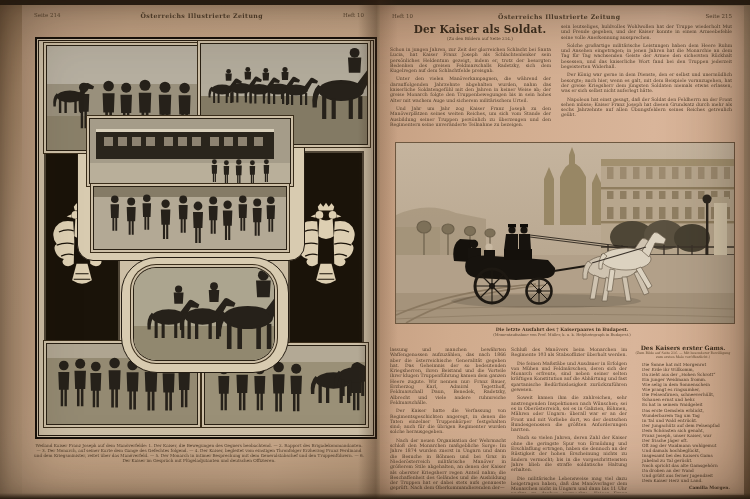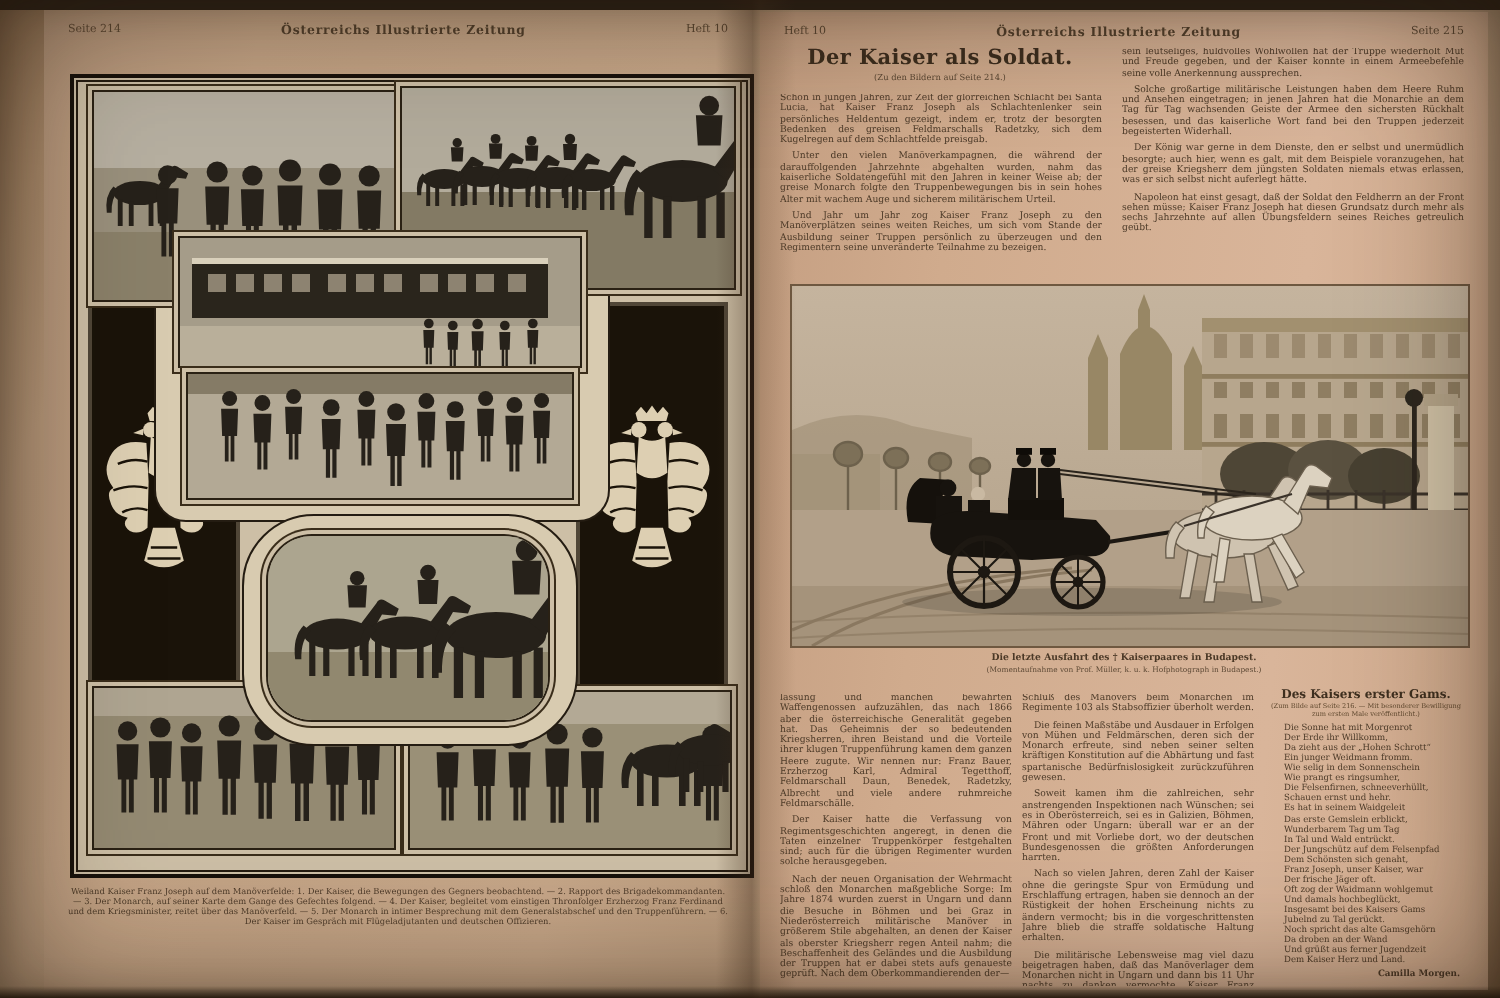--- a/index.html
+++ b/index.html
@@ -31,21 +31,21 @@
   .mphoto svg{display:block;width:100%;height:100%;}
   .eagle-panel{position:absolute;width:76px;height:196px;background:#1a1309;z-index:1;
     box-shadow:inset 0 0 0 2px rgba(221,206,176,.28);display:flex;align-items:center;justify-content:center;}
   .white-panel{position:absolute;background:#d8cbb0;border:1px solid #241c12;border-radius:16px;z-index:2;}
   #medallion{position:absolute;left:82px;top:216px;width:166px;height:114px;background:#d8cbb0;
     border:1px solid #241c12;border-radius:36px;z-index:4;}
   #medallion .mphoto{left:12px;top:10px;width:140px;height:92px;border-radius:22px;overflow:hidden;}
   #left-caption{position:absolute;left:12px;top:434px;width:330px;font-size:4.2px;line-height:5px;
     text-align:center;color:#4e3c2a;}
   
-  #article-title{position:absolute;left:10px;top:17px;width:160px;text-align:center;}
+  #article-title{position:absolute;left:20px;top:17px;width:160px;text-align:center;}
   #article-title .t{font-size:10.5px;font-weight:bold;color:#3c2d1e;letter-spacing:.2px;}
   #article-title .s{font-size:4.2px;color:#5a4733;margin-top:1px;}
   .col{position:absolute;font-size:4.6px;line-height:5.3px;text-align:justify;color:#4c3a28;overflow:hidden;}
   .col p{margin:0 0 3px 0;text-indent:6px;}
   .col p:first-child{text-indent:0;}
   #col-a{left:10px;top:41px;width:161px;height:95px;}
   #col-b{left:181px;top:18px;width:171px;height:118px;}
   #col-c{left:10px;top:341px;width:116px;height:146px;}
   #col-d{left:131px;top:341px;width:116px;height:146px;}
   #main-photo{position:absolute;left:16px;top:137px;width:338px;height:180px;

